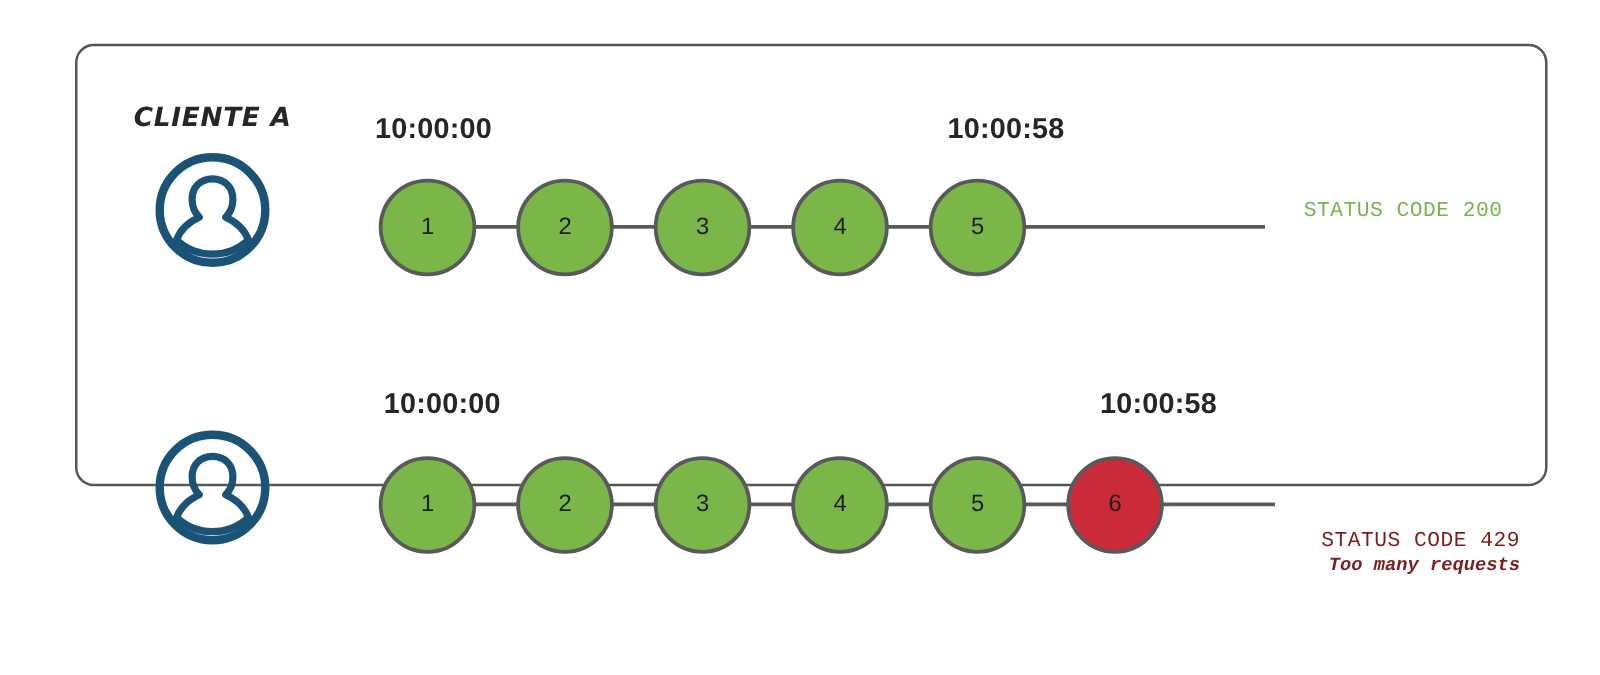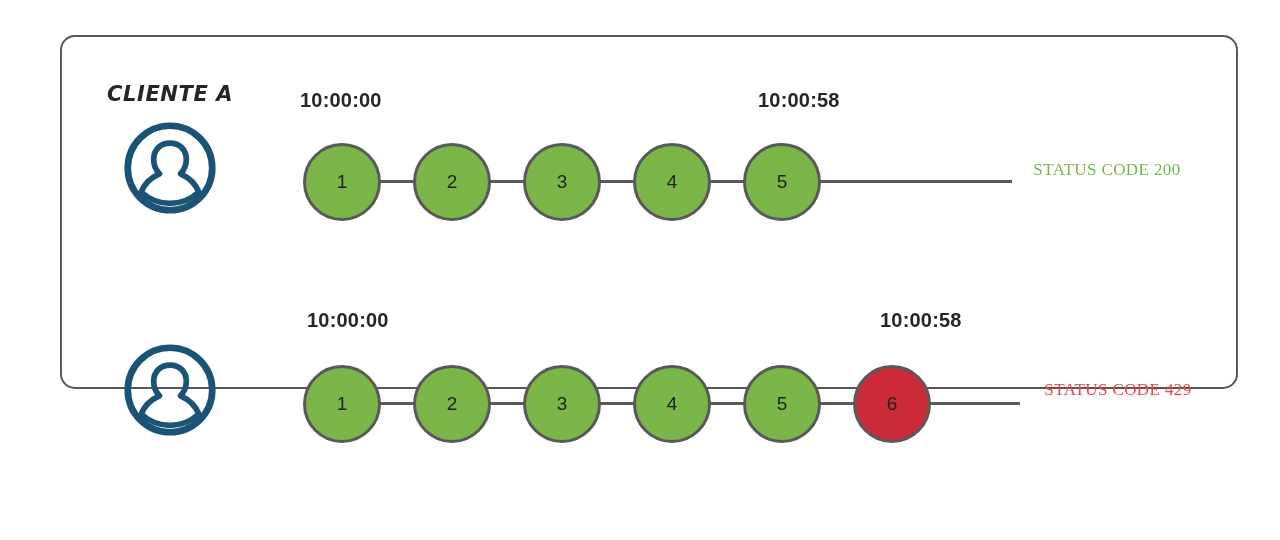--- a/index.html
+++ b/index.html
@@ -53,21 +53,21 @@
   .avatar {
     position: absolute;
     width: 96px;
     height: 96px;
   }
 
   
   .timestamp {
     position: absolute;
     font-family: "Liberation Sans", sans-serif;
-    font-size: 20px;
+    font-size: 23px;
     font-weight: bold;
     color: #262626;
     white-space: nowrap;
     letter-spacing: 0.2px;
   }
 
   
   .node {
     position: absolute;
     width: 78px;
@@ -90,36 +90,36 @@
   .connector {
     position: absolute;
     height: 3px;
     background: #595959;
     z-index: 1;
   }
 
   
   .status {
     position: absolute;
-    text-align: center;
-    font-family: Liberation Serif, serif;
+    text-align: right;
+    font-family: Liberation Mono, monospace;
     white-space: nowrap;
     line-height: 1.25;
   }
   .status .code {
     display: block;
     font-size: 17px;
     letter-spacing: 0.4px;
   }
   .status .msg {
     display: block;
     font-size: 15px;
   }
   .status.ok  { color: #79b451; }
-  .status.err { color: #ef4444; }
+  .status.err { color: #7f1d1d; margin-top: 44px; }
   .status.err .msg { font-style: italic; font-weight: 600; }
 </style>
 </head>
 <body>
 
 <div class="frame">
 
   <div class="row">
 
     <div class="client-label" style="left:45px; top:45px;">CLIENTE A</div>
@@ -185,16 +185,17 @@
 
     <div class="node ok" style="left:241px; top:328px;">1</div>
     <div class="node ok" style="left:351px; top:328px;">2</div>
     <div class="node ok" style="left:461px; top:328px;">3</div>
     <div class="node ok" style="left:571px; top:328px;">4</div>
     <div class="node ok" style="left:681px; top:328px;">5</div>
     <div class="node err" style="left:791px; top:328px;">6</div>
 
     <div class="status err" style="left:958px; top:342px; width:196px;">
       <span class="code">STATUS CODE 429</span>
+      <span class="msg">Too many requests</span>
     </div>
   </div>
 
 </div>
 
 </body></html>

